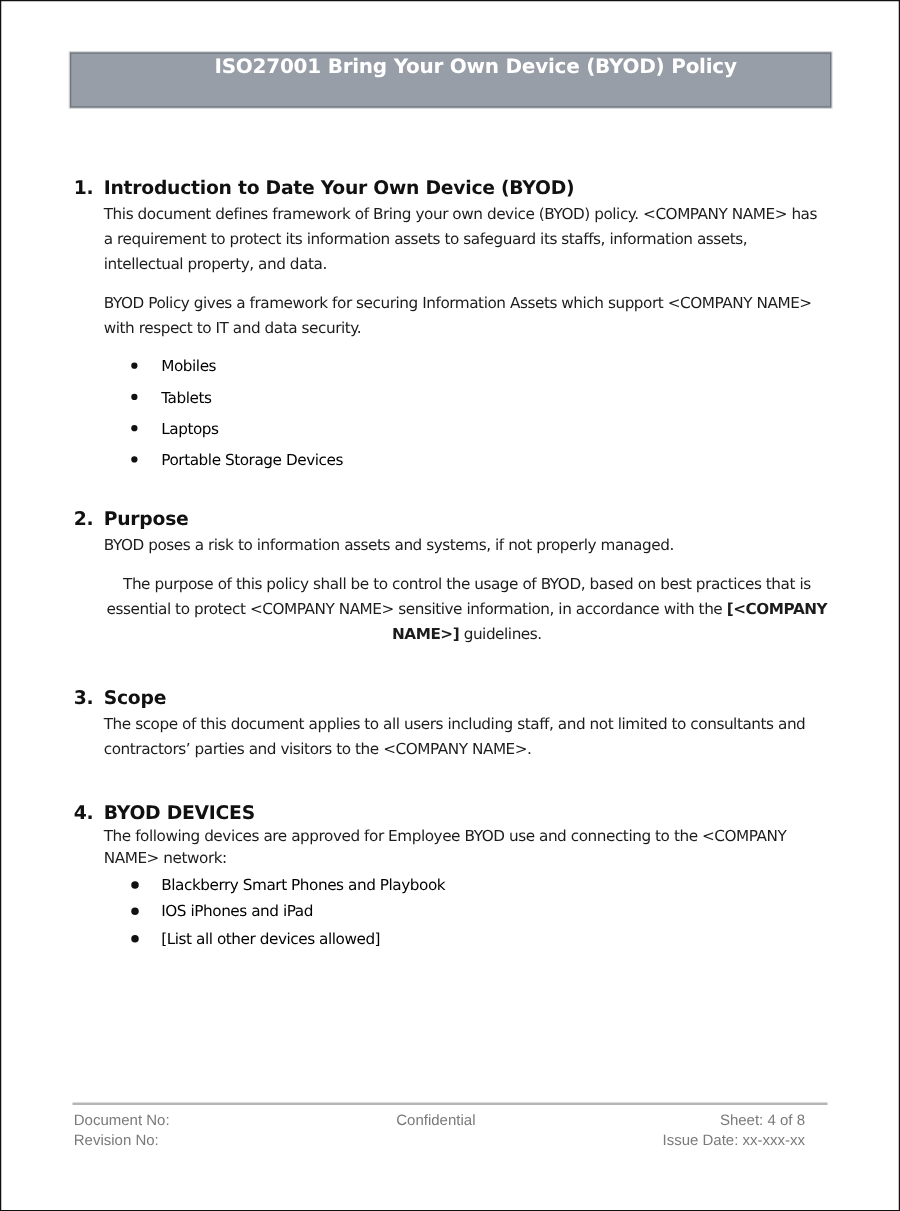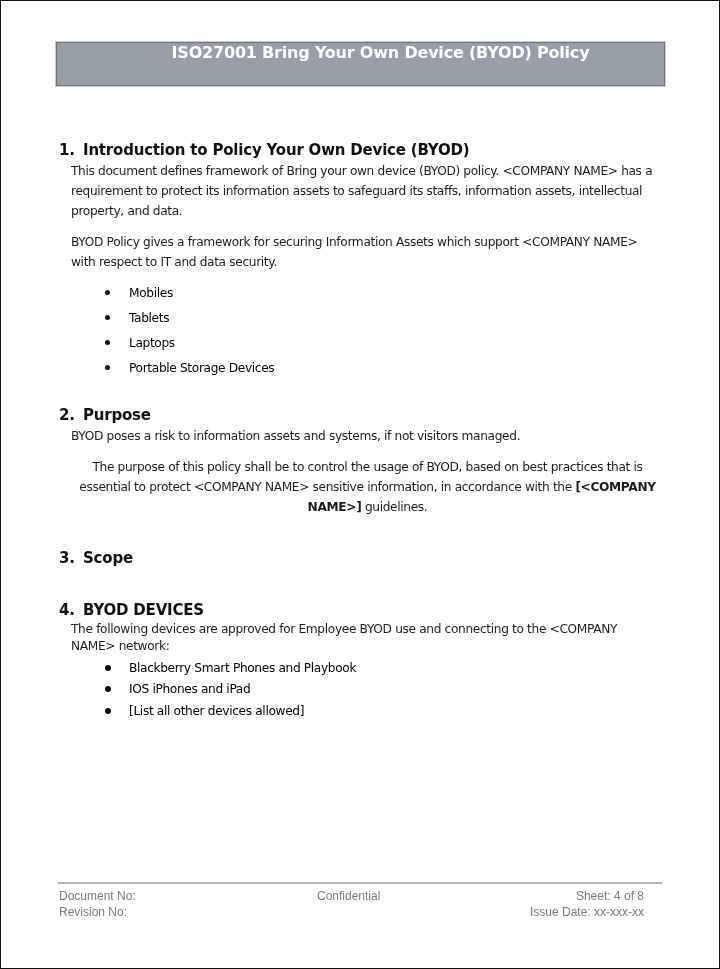--- a/index.html
+++ b/index.html
@@ -56,21 +56,21 @@
       font-family: "DejaVu Sans", "Liberation Sans", sans-serif;
       font-weight: bold;
       font-size: 15px;
       color: #111;
       height: 22px;
       align-items: center;
       letter-spacing: -0.2px;
     }
     .sec-num { width: 24px; }
     .para {
-      margin: 0 0 0 12px;
+      margin: 0 0 0 24px;
       font-family: "DejaVu Sans", "Liberation Sans", sans-serif;
       font-size: 12.2px;
       line-height: 20px;
       color: #1c1c1c;
       letter-spacing: -0.35px;
     }
     .para.gap { margin-top: 10px; }
     .bullets {
       list-style: none;
       margin: 0;
@@ -126,21 +126,21 @@
 
   <div class="title-box">
     <span class="title-text">ISO27001 Bring Your Own Device (BYOD) Policy</span>
   </div>
 
   <div class="content">
 
     <div class="section">
       <div class="sec-head">
         <span class="sec-num">1.</span>
-        <span>Introduction to Policy Your Own Device (BYOD)</span>
+        <span>Introduction to Date Your Own Device (BYOD)</span>
       </div>
       <p class="para">This document defines framework of Bring your own device (BYOD) policy. &lt;COMPANY NAME&gt; has a requirement to protect its information assets to safeguard its staffs, information assets, intellectual property, and data.</p>
       <p class="para gap" style="margin-top:11px;">BYOD Policy gives a framework for securing Information Assets which support &lt;COMPANY NAME&gt; with respect to IT and data security.</p>
       <ul class="bullets loose" style="margin-top:8px;">
         <li>
             <span class="dot"></span>
             <span>Mobiles</span>
           </li>
         <li>
             <span class="dot"></span>
@@ -155,32 +155,33 @@
             <span>Portable Storage Devices</span>
           </li>
       </ul>
     </div>
 
     <div class="section" style="margin-top:24px;">
       <div class="sec-head">
         <span class="sec-num">2.</span>
         <span>Purpose</span>
       </div>
-      <p class="para">BYOD poses a risk to information assets and systems, if not visitors managed.</p>
+      <p class="para">BYOD poses a risk to information assets and systems, if not properly managed.</p>
       <p class="para gap" style="margin-top:11px;text-align:center;">
         <span>The purpose of this policy shall be to control the usage of BYOD, based on best practices that is essential to protect &lt;COMPANY NAME&gt; sensitive information, in accordance with the</span>
         <b class="em">[&lt;COMPANY NAME&gt;]</b><span> guidelines.</span>
       </p>
     </div>
 
     <div class="section" style="margin-top:30px;">
       <div class="sec-head">
         <span class="sec-num">3.</span>
         <span>Scope</span>
       </div>
+      <p class="para">The scope of this document applies to all users including staff, and not limited to consultants and contractors’ parties and visitors to the &lt;COMPANY NAME&gt;.</p>
     </div>
 
     <div class="section" style="margin-top:30px;">
       <div class="sec-head">
         <span class="sec-num">4.</span>
         <span>BYOD DEVICES</span>
       </div>
       <p class="para" style="line-height:17px;">The following devices are approved for Employee BYOD use and connecting to the &lt;COMPANY NAME&gt; network:</p>
       <ul class="bullets tight" style="margin-top:2px;">
         <li>

